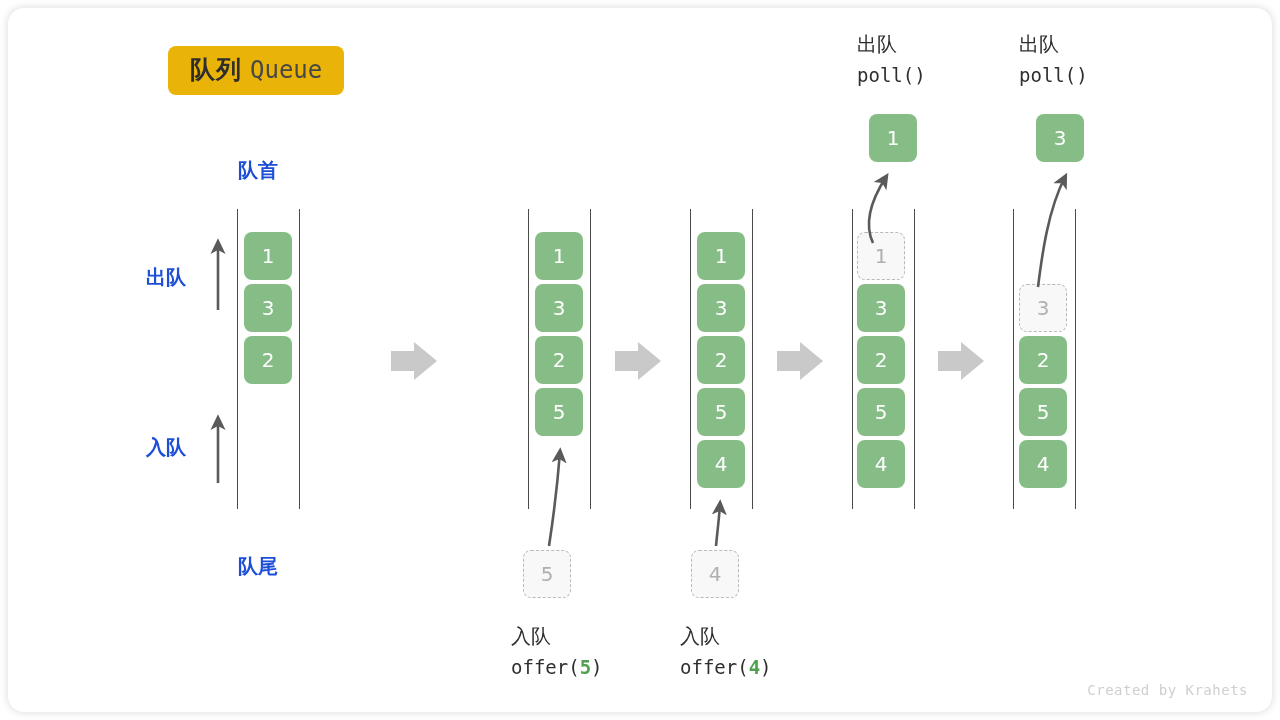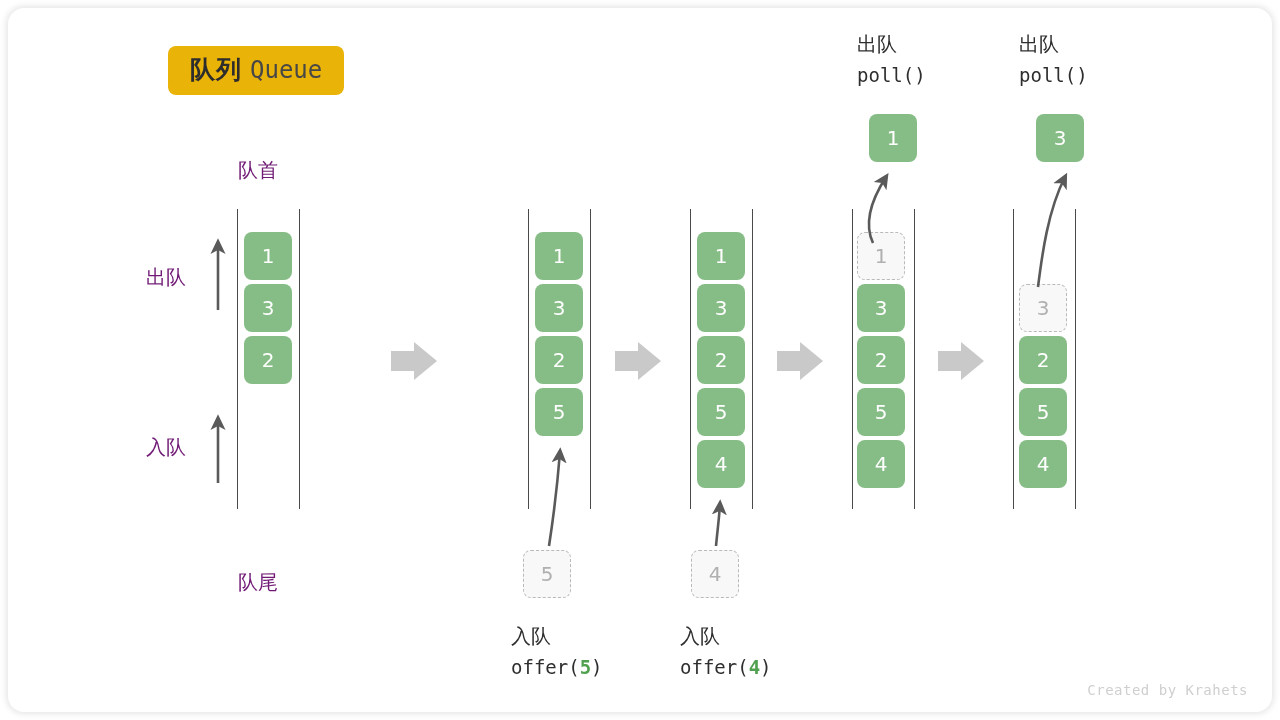--- a/index.html
+++ b/index.html
@@ -48,22 +48,22 @@
     font-size: 24px;
     color: #474747;
     font-family: "DejaVu Sans Mono", "Liberation Mono", monospace;
     margin-left: 8px;
   }
 
   
   .cn-label {
     position: absolute;
     font-size: 20px;
-    font-weight: normal;
-    color: #701a75;
+    font-weight: bold;
+    color: #1d4ed8;
     white-space: nowrap;
     line-height: 1.25;
   }
   .op-label {
     position: absolute;
     font-size: 20px;
     color: #2e2e2e;
     white-space: nowrap;
     text-align: left;
     line-height: 1.55;
@@ -135,21 +135,21 @@
 <body>
 
 <div id="stage">
   <div id="card"></div>
 
   <div class="title-chip">
     <span class="title-cn">队列</span><span class="title-en">Queue</span>
   </div>
 
   <div class="cn-label" style="left:238px; top:158px;">队首</div>
-  <div class="cn-label" style="left:238px; top:570px;">队尾</div>
+  <div class="cn-label" style="left:238px; top:554px;">队尾</div>
 
   <div class="cn-label" style="left:146px; top:265px;">出队</div>
   <div class="cn-label" style="left:146px; top:435px;">入队</div>
 
   <div>
     <div class="rail" style="left:237px; top:209px; height:300px;"></div>
     <div class="rail" style="left:299px; top:209px; height:300px;"></div>
     <div class="cell" style="left:244px; top:232px;">1</div>
     <div class="cell" style="left:244px; top:284px;">3</div>
     <div class="cell" style="left:244px; top:336px;">2</div>

